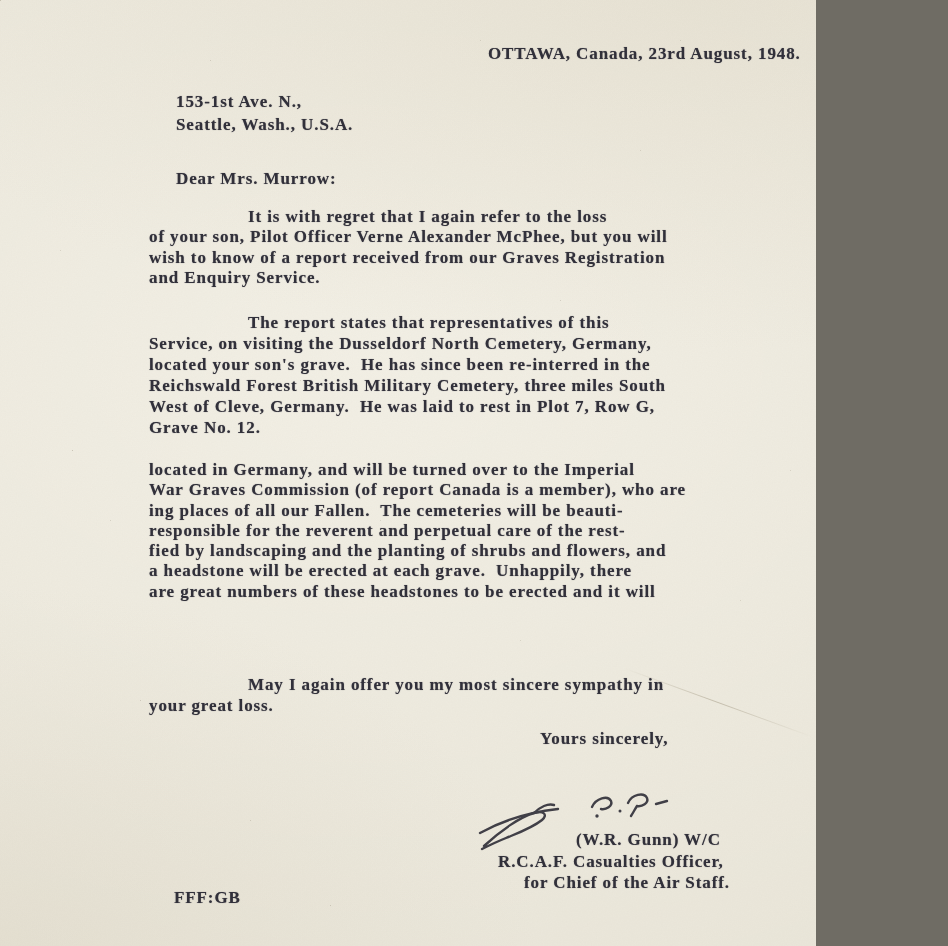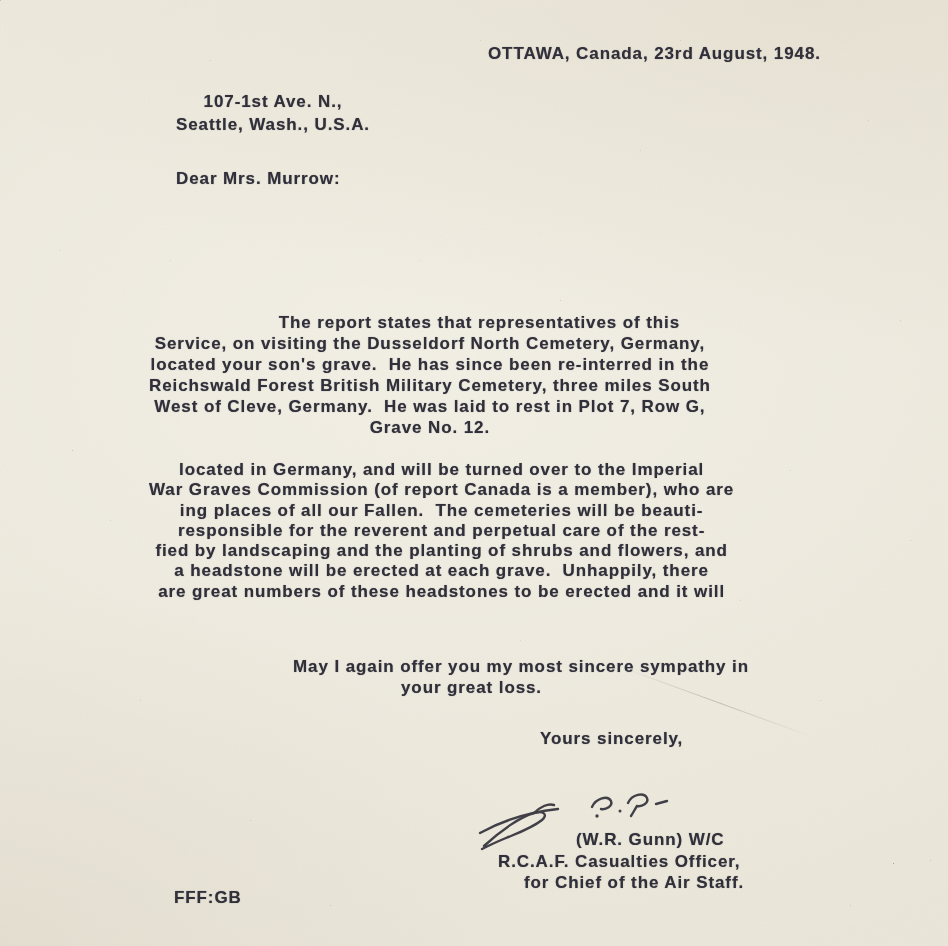--- a/index.html
+++ b/index.html
@@ -1,28 +1,27 @@
 <!DOCTYPE html>
 <html><head>
 <meta charset="utf-8">
 <style>
   html,body{margin:0;padding:0;background:#6f6c64;}
   .page{
     position:relative;
-    width:948px;height:946px;
+    width:816px;height:946px;
     overflow:hidden;
     background:
       radial-gradient(1200px 500px at 85% 0%, rgba(216,207,186,0.28), transparent 70%),
       radial-gradient(900px 600px at 0% 100%, rgba(206,197,176,0.22), transparent 60%),
       radial-gradient(1400px 900px at 45% 38%, rgba(255,253,246,0.45), transparent 82%),
       #e9e5d8;
-    font-family:Liberation Sans, sans-serif;
+    font-family:Liberation Serif, serif;
     font-weight:700;
     color:#31303a;
-    text-align:center;
   }
   .grain{position:absolute;left:0;top:0;pointer-events:none;}
   .speckles{
     position:absolute;left:0;top:0;width:1px;height:1px;border-radius:50%;
     background:rgba(118,108,88,0.4);
     box-shadow:
       72px 450px rgba(118,108,88,.38), 210px 60px rgba(118,108,88,.30),
       330px 905px rgba(118,108,88,.34), 560px 300px rgba(118,108,88,.28),
       868px 120px rgba(118,108,88,.32), 910px 540px rgba(118,108,88,.30),
       140px 700px rgba(118,108,88,.30), 480px 40px rgba(118,108,88,.26),
@@ -51,21 +50,21 @@
   .line{position:absolute;}
   .block{position:absolute;}
   .dateline{left:488px;top:43px;}
   .recipient{left:176px;top:90px;}
   .recipient .bline{line-height:23.2px;}
   .salutation{left:176px;top:168px;}
   .para{left:149px;}
   .p1{top:207px;} .p1 .bline{line-height:20.3px;}
   .p2{top:313px;} .p2 .bline{line-height:20.9px;}
   .p3{top:460px;} .p3 .bline{line-height:20.3px;}
-  .p4{top:656px;margin-left:45px;} .p4 .bline{line-height:21px;}
+  .p4{top:674px;} .p4 .bline{line-height:21px;}
   .indent{text-indent:99px;}
   .closing{left:540px;top:728px;}
   .scrawl{position:absolute;left:470px;top:789px;}
   .sig-name{left:576px;top:829px;}
   .sig-title{left:498px;top:851px;}
   .sig-sub{left:524px;top:872px;}
   .typist{left:174px;top:887px;}
 </style>
 </head>
 <body>
@@ -78,26 +77,32 @@
       <feColorMatrix type="matrix" values="0 0 0 0 0.45  0 0 0 0 0.42  0 0 0 0 0.35  0 0 0 0.06 0"></feColorMatrix>
     </filter>
     <rect width="948" height="946" filter="url(#g)"></rect>
   </svg>
   <div class="speckles"></div>
   <div class="crease"></div>
 
   <div class="line dateline">OTTAWA, Canada, 23rd August, 1948.</div>
 
   <div class="block recipient">
-    <div class="bline">107-1st Ave. N.,</div>
+    <div class="bline">153-1st Ave. N.,</div>
     <div class="bline">Seattle, Wash., U.S.A.</div>
   </div>
 
   <div class="line salutation">Dear Mrs. Murrow:</div>
 
+  <div class="block para p1">
+    <div class="bline indent">It is with regret that I again refer to the loss</div>
+    <div class="bline">of your son, Pilot Officer Verne Alexander McPhee, but you will</div>
+    <div class="bline">wish to know of a report received from our Graves Registration</div>
+    <div class="bline">and Enquiry Service.</div>
+  </div>
 
   <div class="block para p2">
     <div class="bline indent">The report states that representatives of this</div>
     <div class="bline">Service, on visiting the Dusseldorf North Cemetery, Germany,</div>
     <div class="bline">located your son's grave.  He has since been re-interred in the</div>
     <div class="bline">Reichswald Forest British Military Cemetery, three miles South</div>
     <div class="bline">West of Cleve, Germany.  He was laid to rest in Plot 7, Row G,</div>
     <div class="bline">Grave No. 12.</div>
   </div>
 

